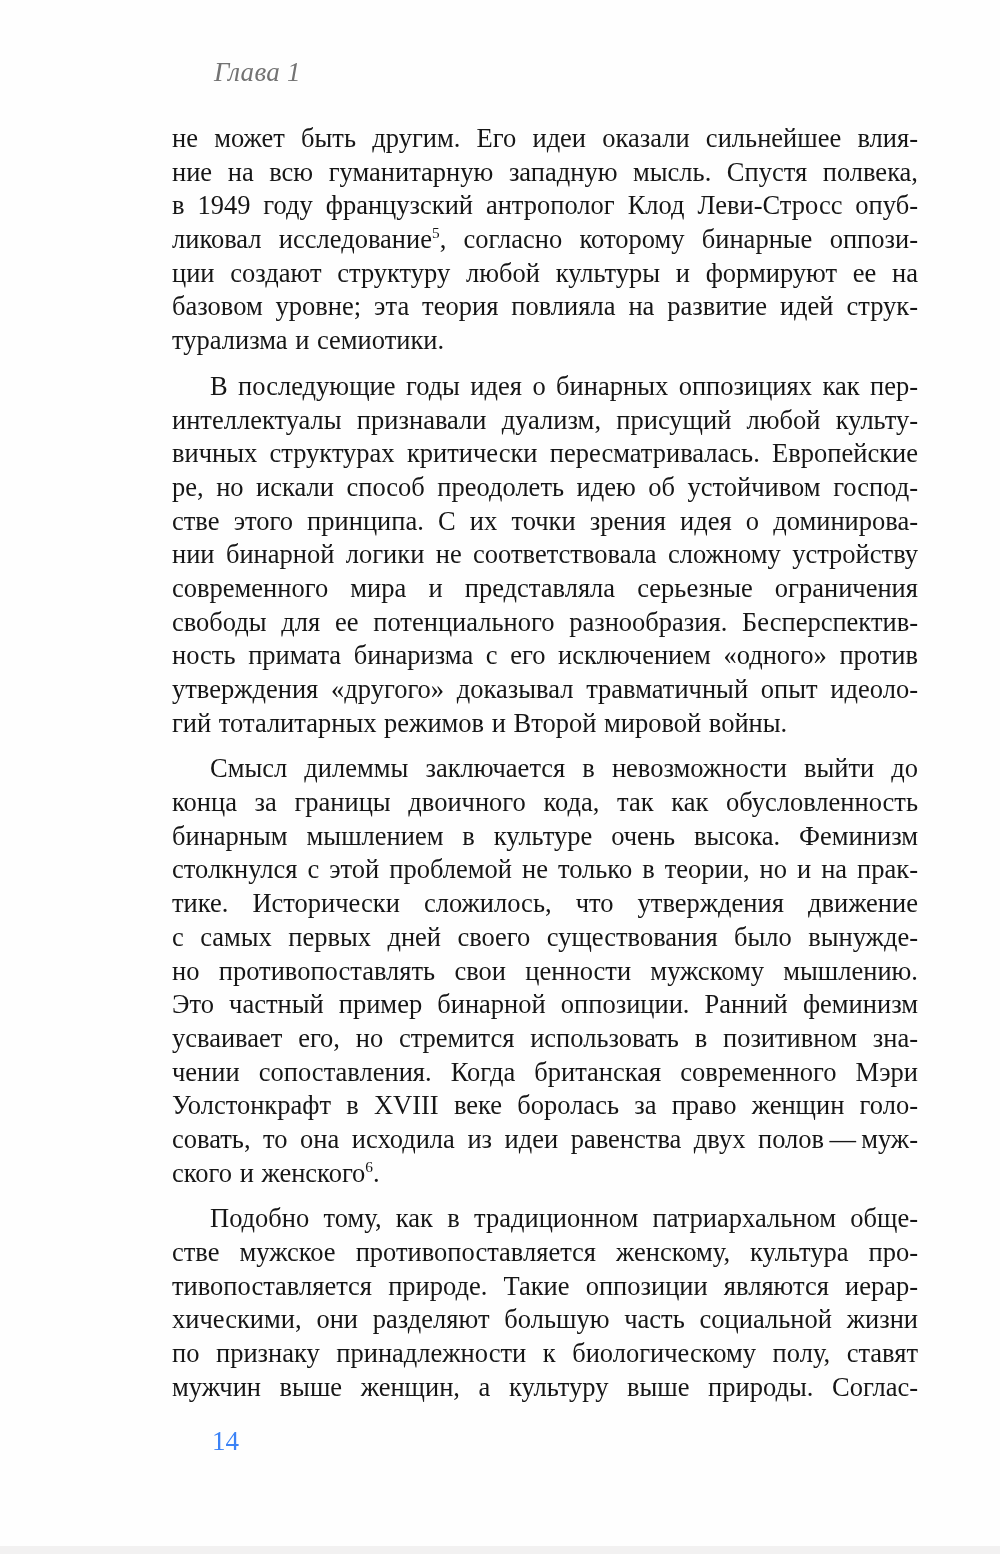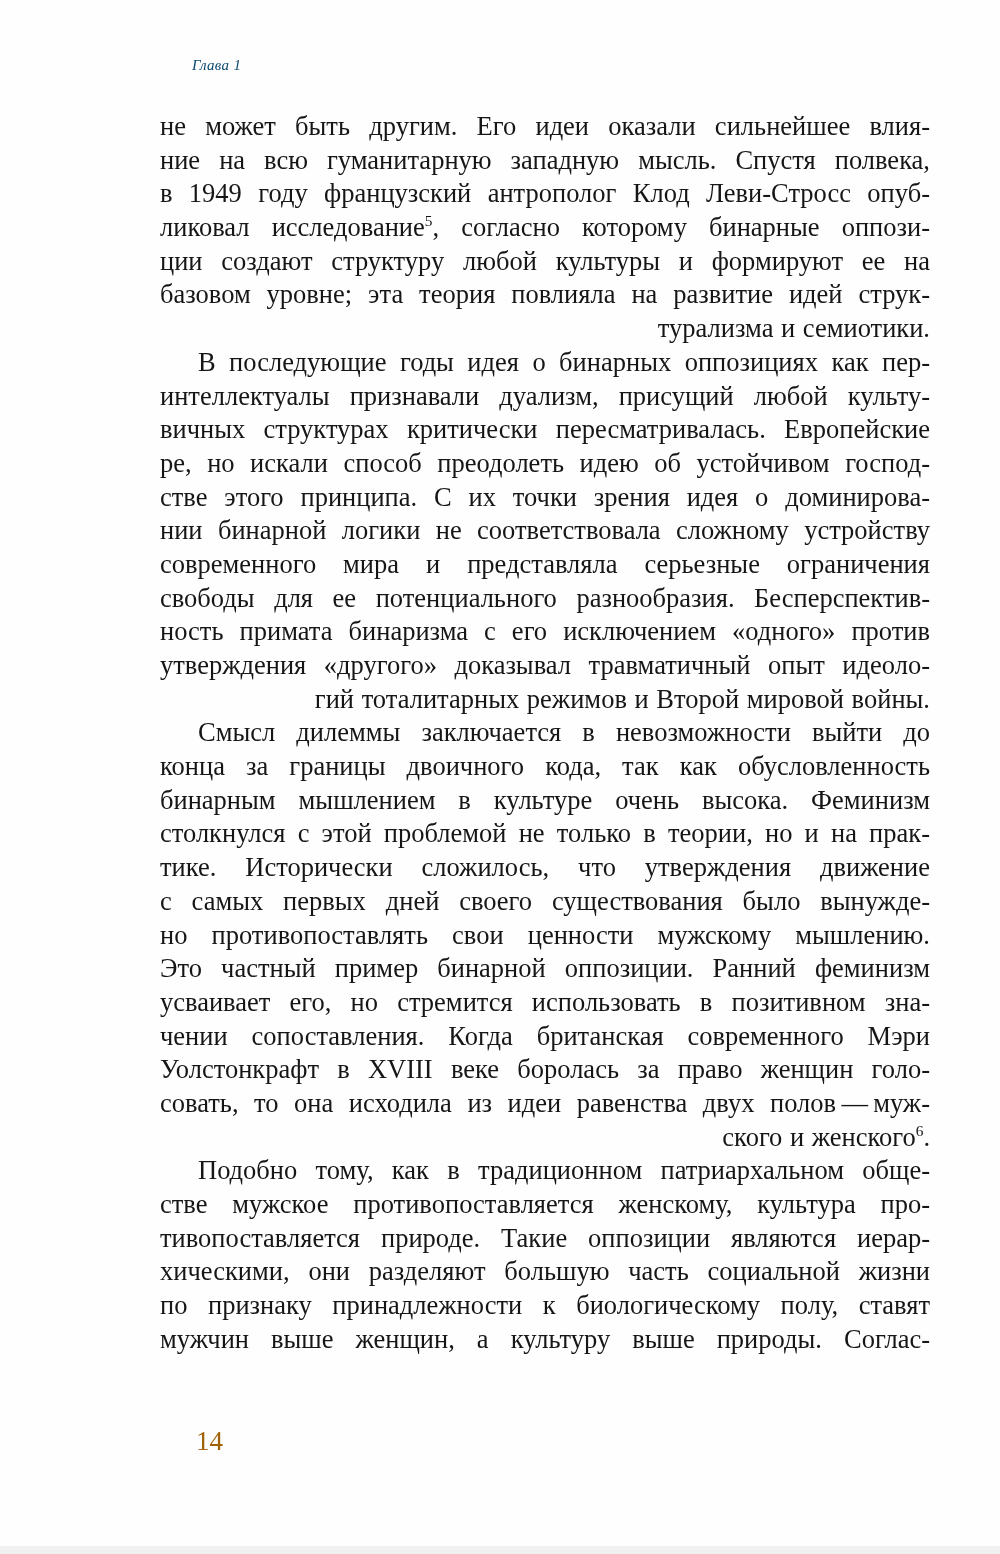--- a/index.html
+++ b/index.html
@@ -11,61 +11,60 @@
     position: relative;
     width: 1000px;
     height: 1554px;
     background: #fefefe;
     font-family: "Liberation Serif", "DejaVu Serif", serif;
     color: #161616;
     overflow: hidden;
   }
   .chapter-header {
     position: absolute;
-    left: 192px;
+    left: 214px;
     top: 57px;
-    font-size: 15px;
+    font-size: 27px;
     font-style: italic;
-    color: #0c4a6e;
+    color: #737373;
     letter-spacing: 0.3px;
   }
   .body-text {
     position: absolute;
     left: 160px;
     top: 110px;
     width: 770px;
   }
-  .paragraph { margin: 0; }
+  .paragraph { margin: 12px; }
   .line {
     font-size: 26.5px;
     line-height: 33.7px;
     height: 33.7px;
     overflow: hidden;
     white-space: normal;
     word-spacing: 1px;
-    text-align: right;
   }
   .line.just {
     text-align: justify;
     text-align-last: justify;
   }
   .line.indent {
     padding-left: 38px;
   }
   .line sup {
     font-size: 0.58em;
     line-height: 0;
     vertical-align: super;
   }
   .page-number {
     position: absolute;
-    left: 196px;
+    left: 212px;
     top: 1426px;
     font-size: 27px;
-    color: #a16207;
+    color: #3b82f6;
   }
   .bottom-edge {
     position: absolute;
     left: 0;
     bottom: 0;
     width: 100%;
     height: 8px;
     background: #f2f1f1;
   }
 </style>

